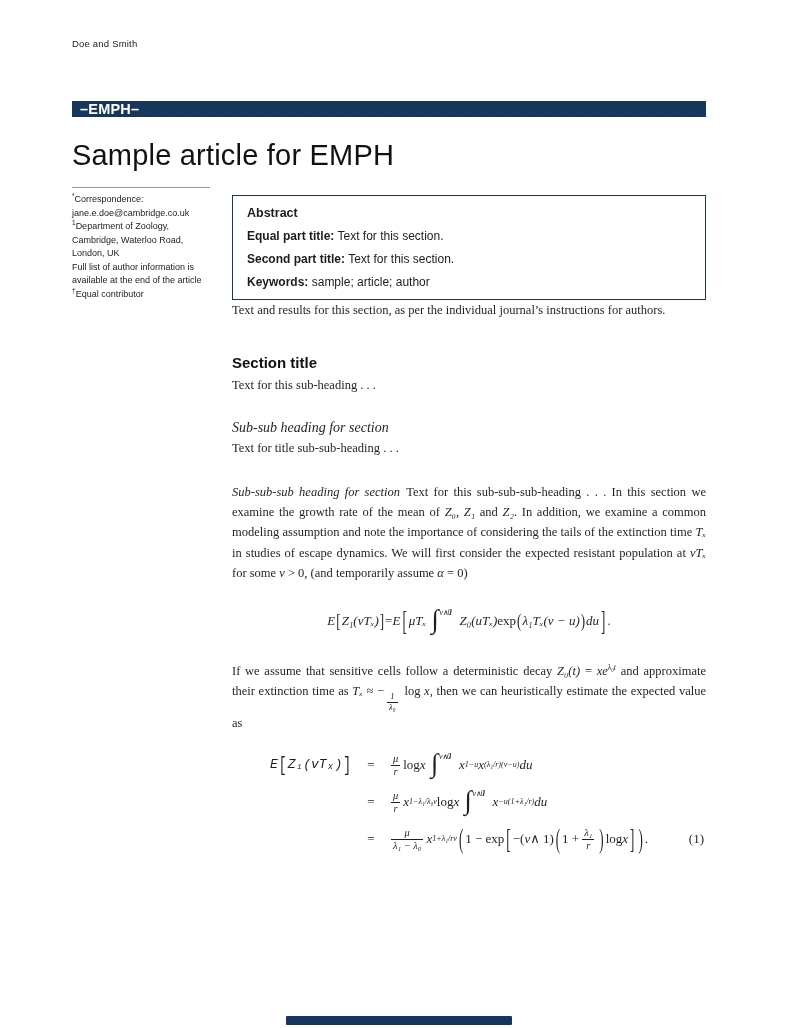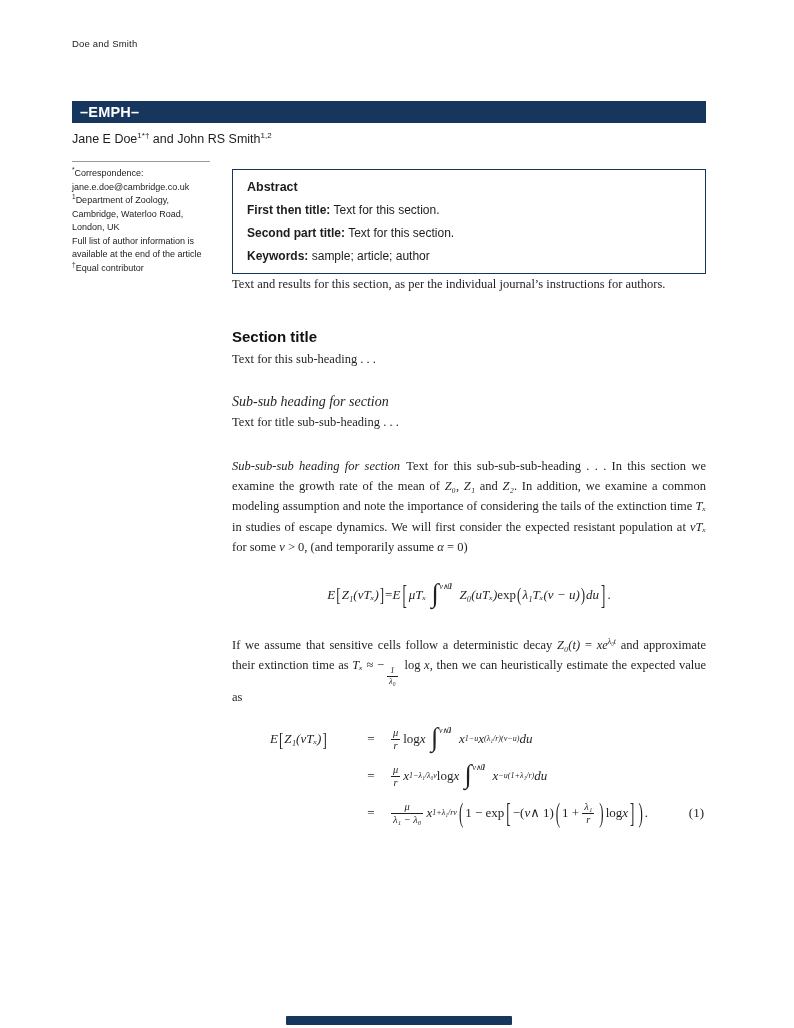--- a/index.html
+++ b/index.html
@@ -13,22 +13,22 @@
     font-family:"Liberation Serif","DejaVu Serif",serif;
     color:#1f1f1f;
     border-radius:15px;
   }
 
   .running-head{
     font-family:"Liberation Sans","DejaVu Sans",sans-serif;
     font-size:9.5px;color:#222;letter-spacing:.2px;
   }
   .banner{
-    margin-top:52px;height:22px;
-    display:flex;align-items:center;
+    margin-top:52px;height:16px;
+    display:flex;
     padding-left:8px;box-sizing:border-box;
   }
   .banner span{
     color:#fff;font-family:"Liberation Sans","DejaVu Sans",sans-serif;
     font-weight:bold;font-size:14.5px;letter-spacing:.2px;
   }
   .title{
     margin:22px 0 0 0;
     font-family:"Liberation Sans","DejaVu Sans",sans-serif;
     font-weight:normal;font-size:29px;color:#111;letter-spacing:.2px;
@@ -106,63 +106,63 @@
 
   .big{display:inline-block;transform:scaleY(1.5);vertical-align:-1px;margin:0 1px;font-style:normal;}
   .bigg{display:inline-block;transform:scaleY(2.15);vertical-align:-1px;margin:0 2px;font-style:normal;}
 
   .eq-display{
     display:flex;justify-content:center;align-items:center;
     margin:16px 0 18px 0;font-size:13px;min-height:44px;
   }
   .eqnarray{margin:14px 0 0 38px;font-size:13px;}
   .eqrow{display:flex;align-items:center;min-height:37px;}
-  .eqrow .lhs{width:84px;display:inline-block;}
+  .eqrow .lhs{width:84px;display:inline-block;font-family:Liberation Mono, monospace;}
   .eqrow .rel{width:34px;text-align:center;display:inline-block;}
   .eqrow .rhs{display:inline-flex;align-items:center;flex-wrap:nowrap;white-space:nowrap;}
   .eqrow .eqno{margin-left:auto;font-style:normal;padding-right:2px;}
 
   .bottom-bar{
     position:absolute;left:286px;bottom:3px;width:226px;height:9px;
     border-radius:1px;
   }
 </style>
 </head>
 <body>
 
 <div class="page">
 
   <div class="running-head">Doe and Smith</div>
 
   <div class="banner" style="background: rgb(23, 54, 93);">
     <span>–EMPH–</span>
   </div>
 
-
-  <div class="authors">Jane E Doe<sup>1*†</sup> and John RS Smith<sup>1,2</sup></div>
+  <h1 class="title">Sample article for EMPH</h1>
+
 
   <div class="columns">
 
     <aside class="sidebar">
       <div><sup>*</sup>Correspondence:</div>
       <div>jane.e.doe@cambridge.co.uk</div>
       <div><sup>1</sup>Department of Zoology,</div>
       <div>Cambridge, Waterloo Road,</div>
       <div>London, UK</div>
       <div>Full list of author information is</div>
       <div>available at the end of the article</div>
       <div><sup>†</sup>Equal contributor</div>
     </aside>
 
     <div class="main-col">
 
       <div class="abstract-box" style="border-color: rgb(23, 54, 93); margin-top: 8px;">
         <div class="abs-title">Abstract</div>
         <p>
-          <b>First then title:</b>
+          <b>Equal part title:</b>
           <span>Text for this section.</span>
         </p>
         <p>
           <b>Second part title:</b>
           <span>Text for this section.</span>
         </p>
         <p>
           <b>Keywords:</b>
           <span>sample; article; author</span>
         </p>

